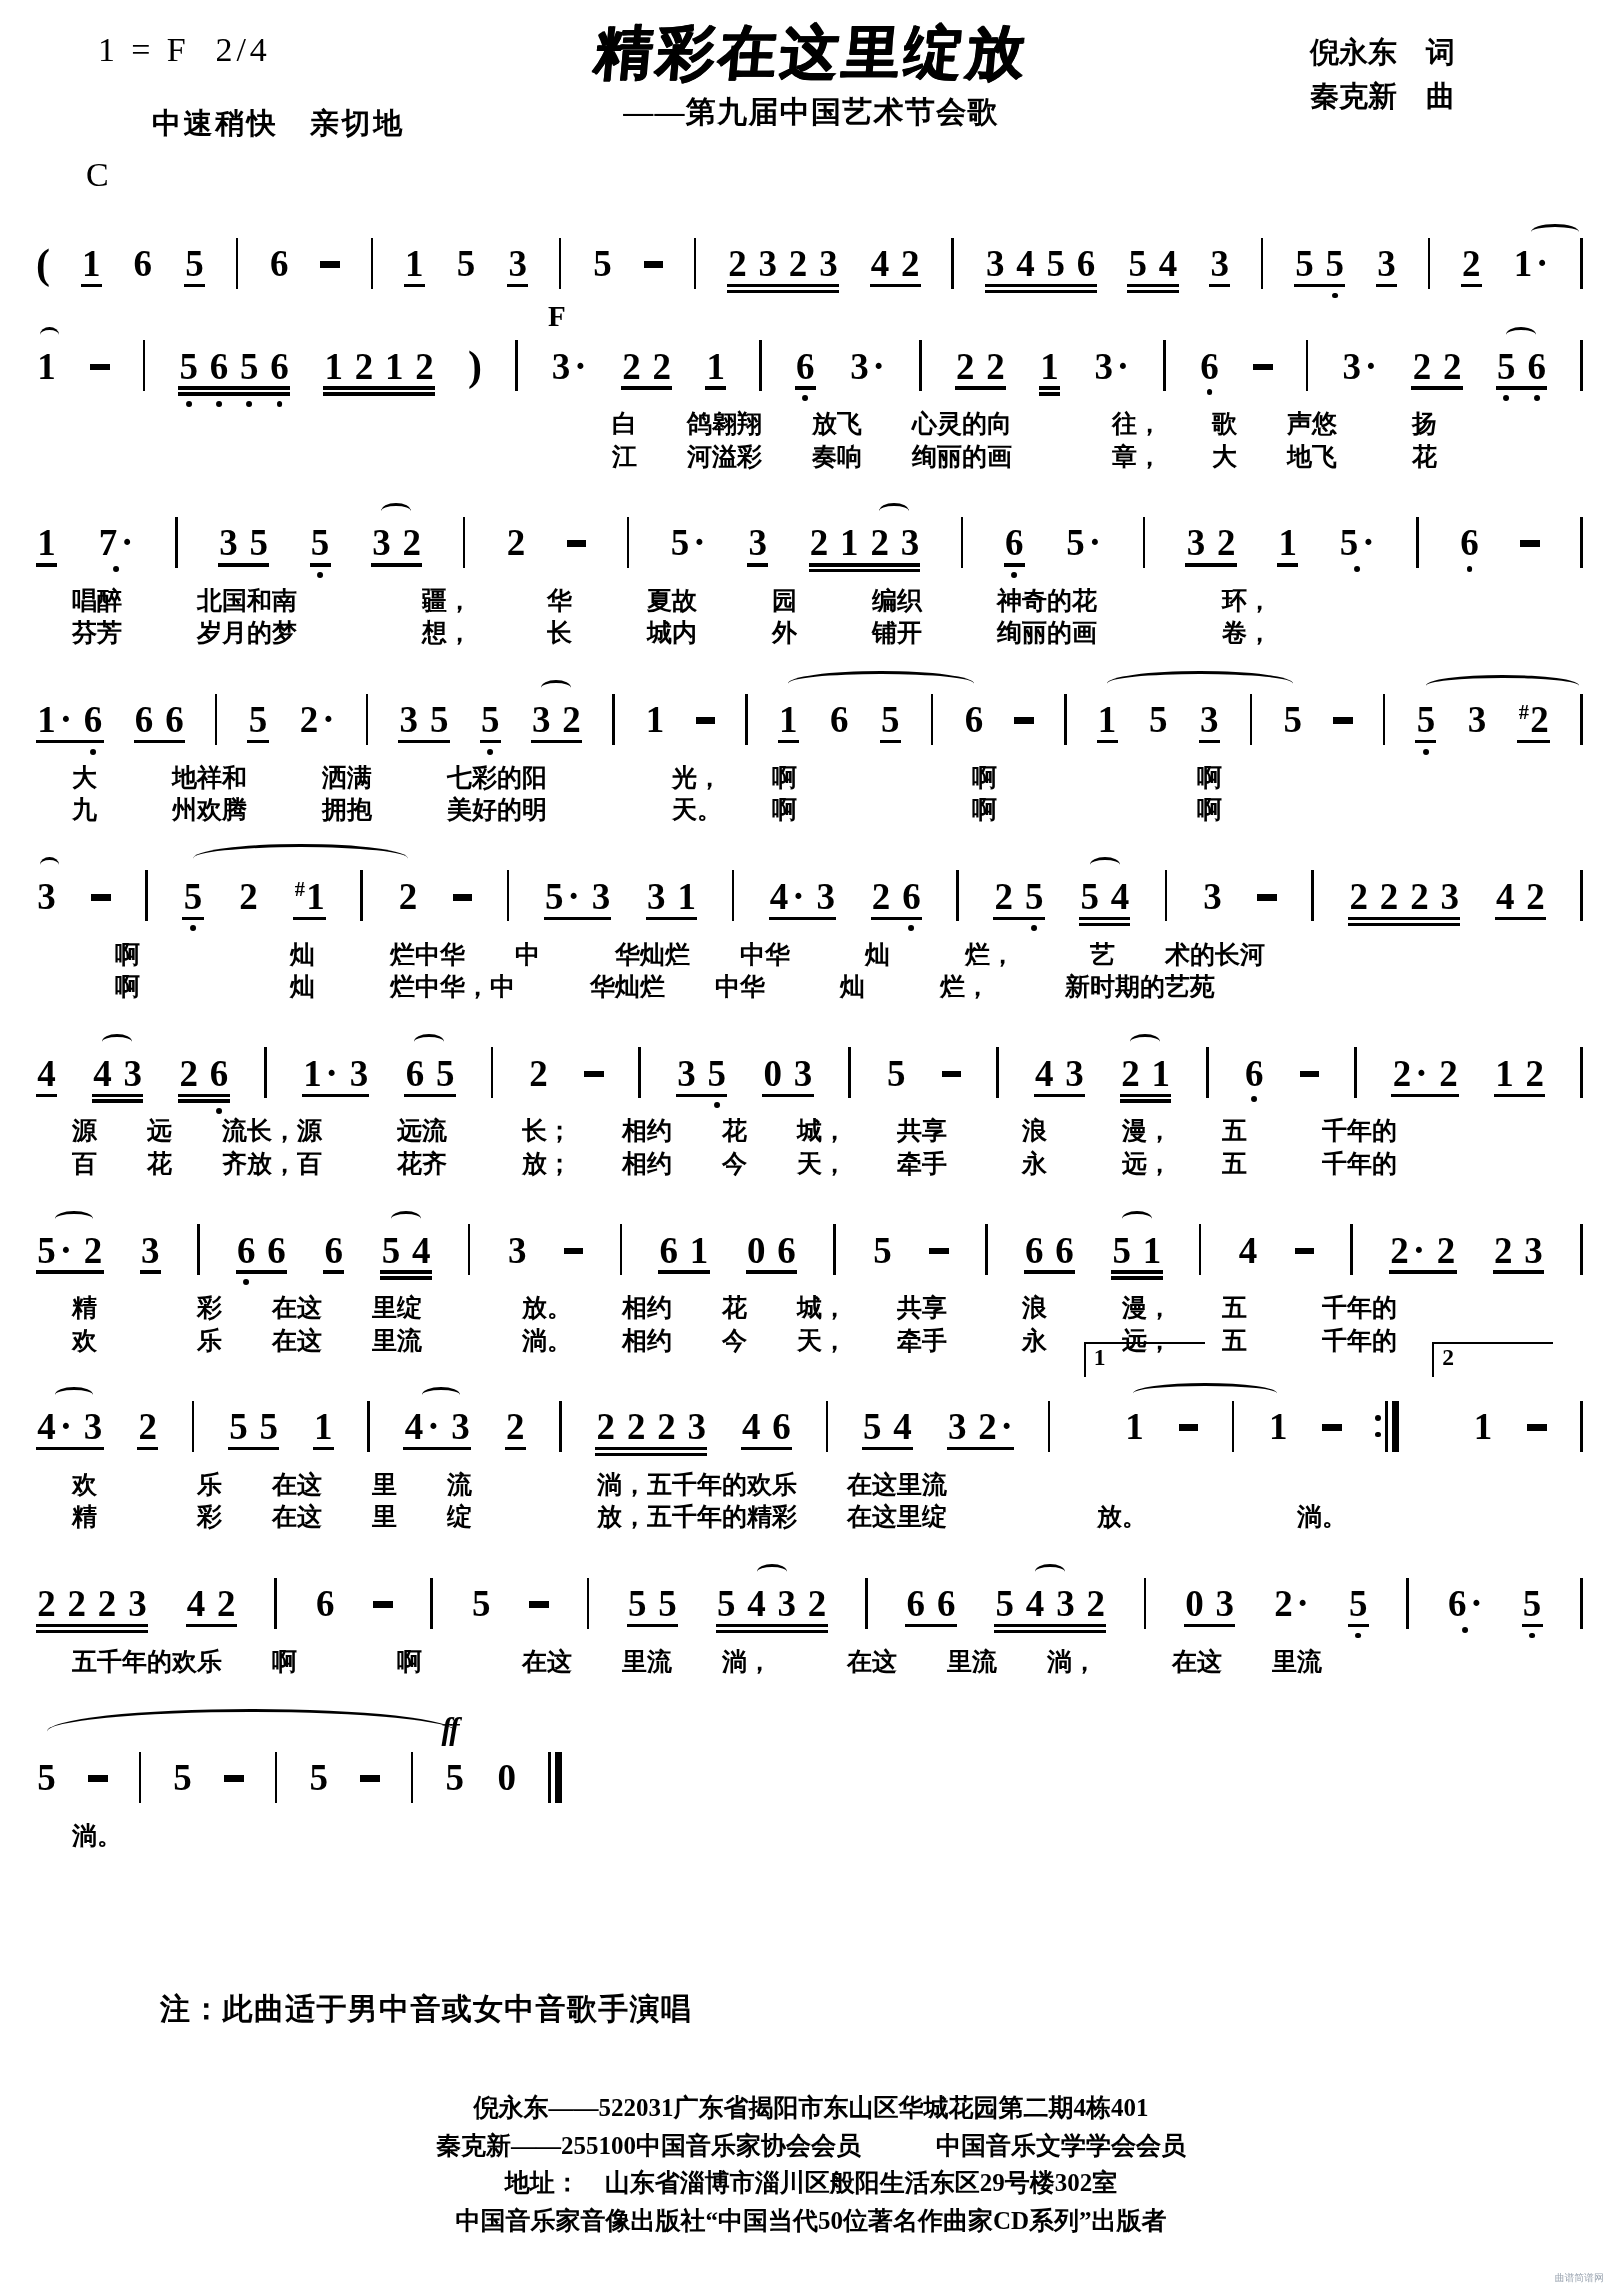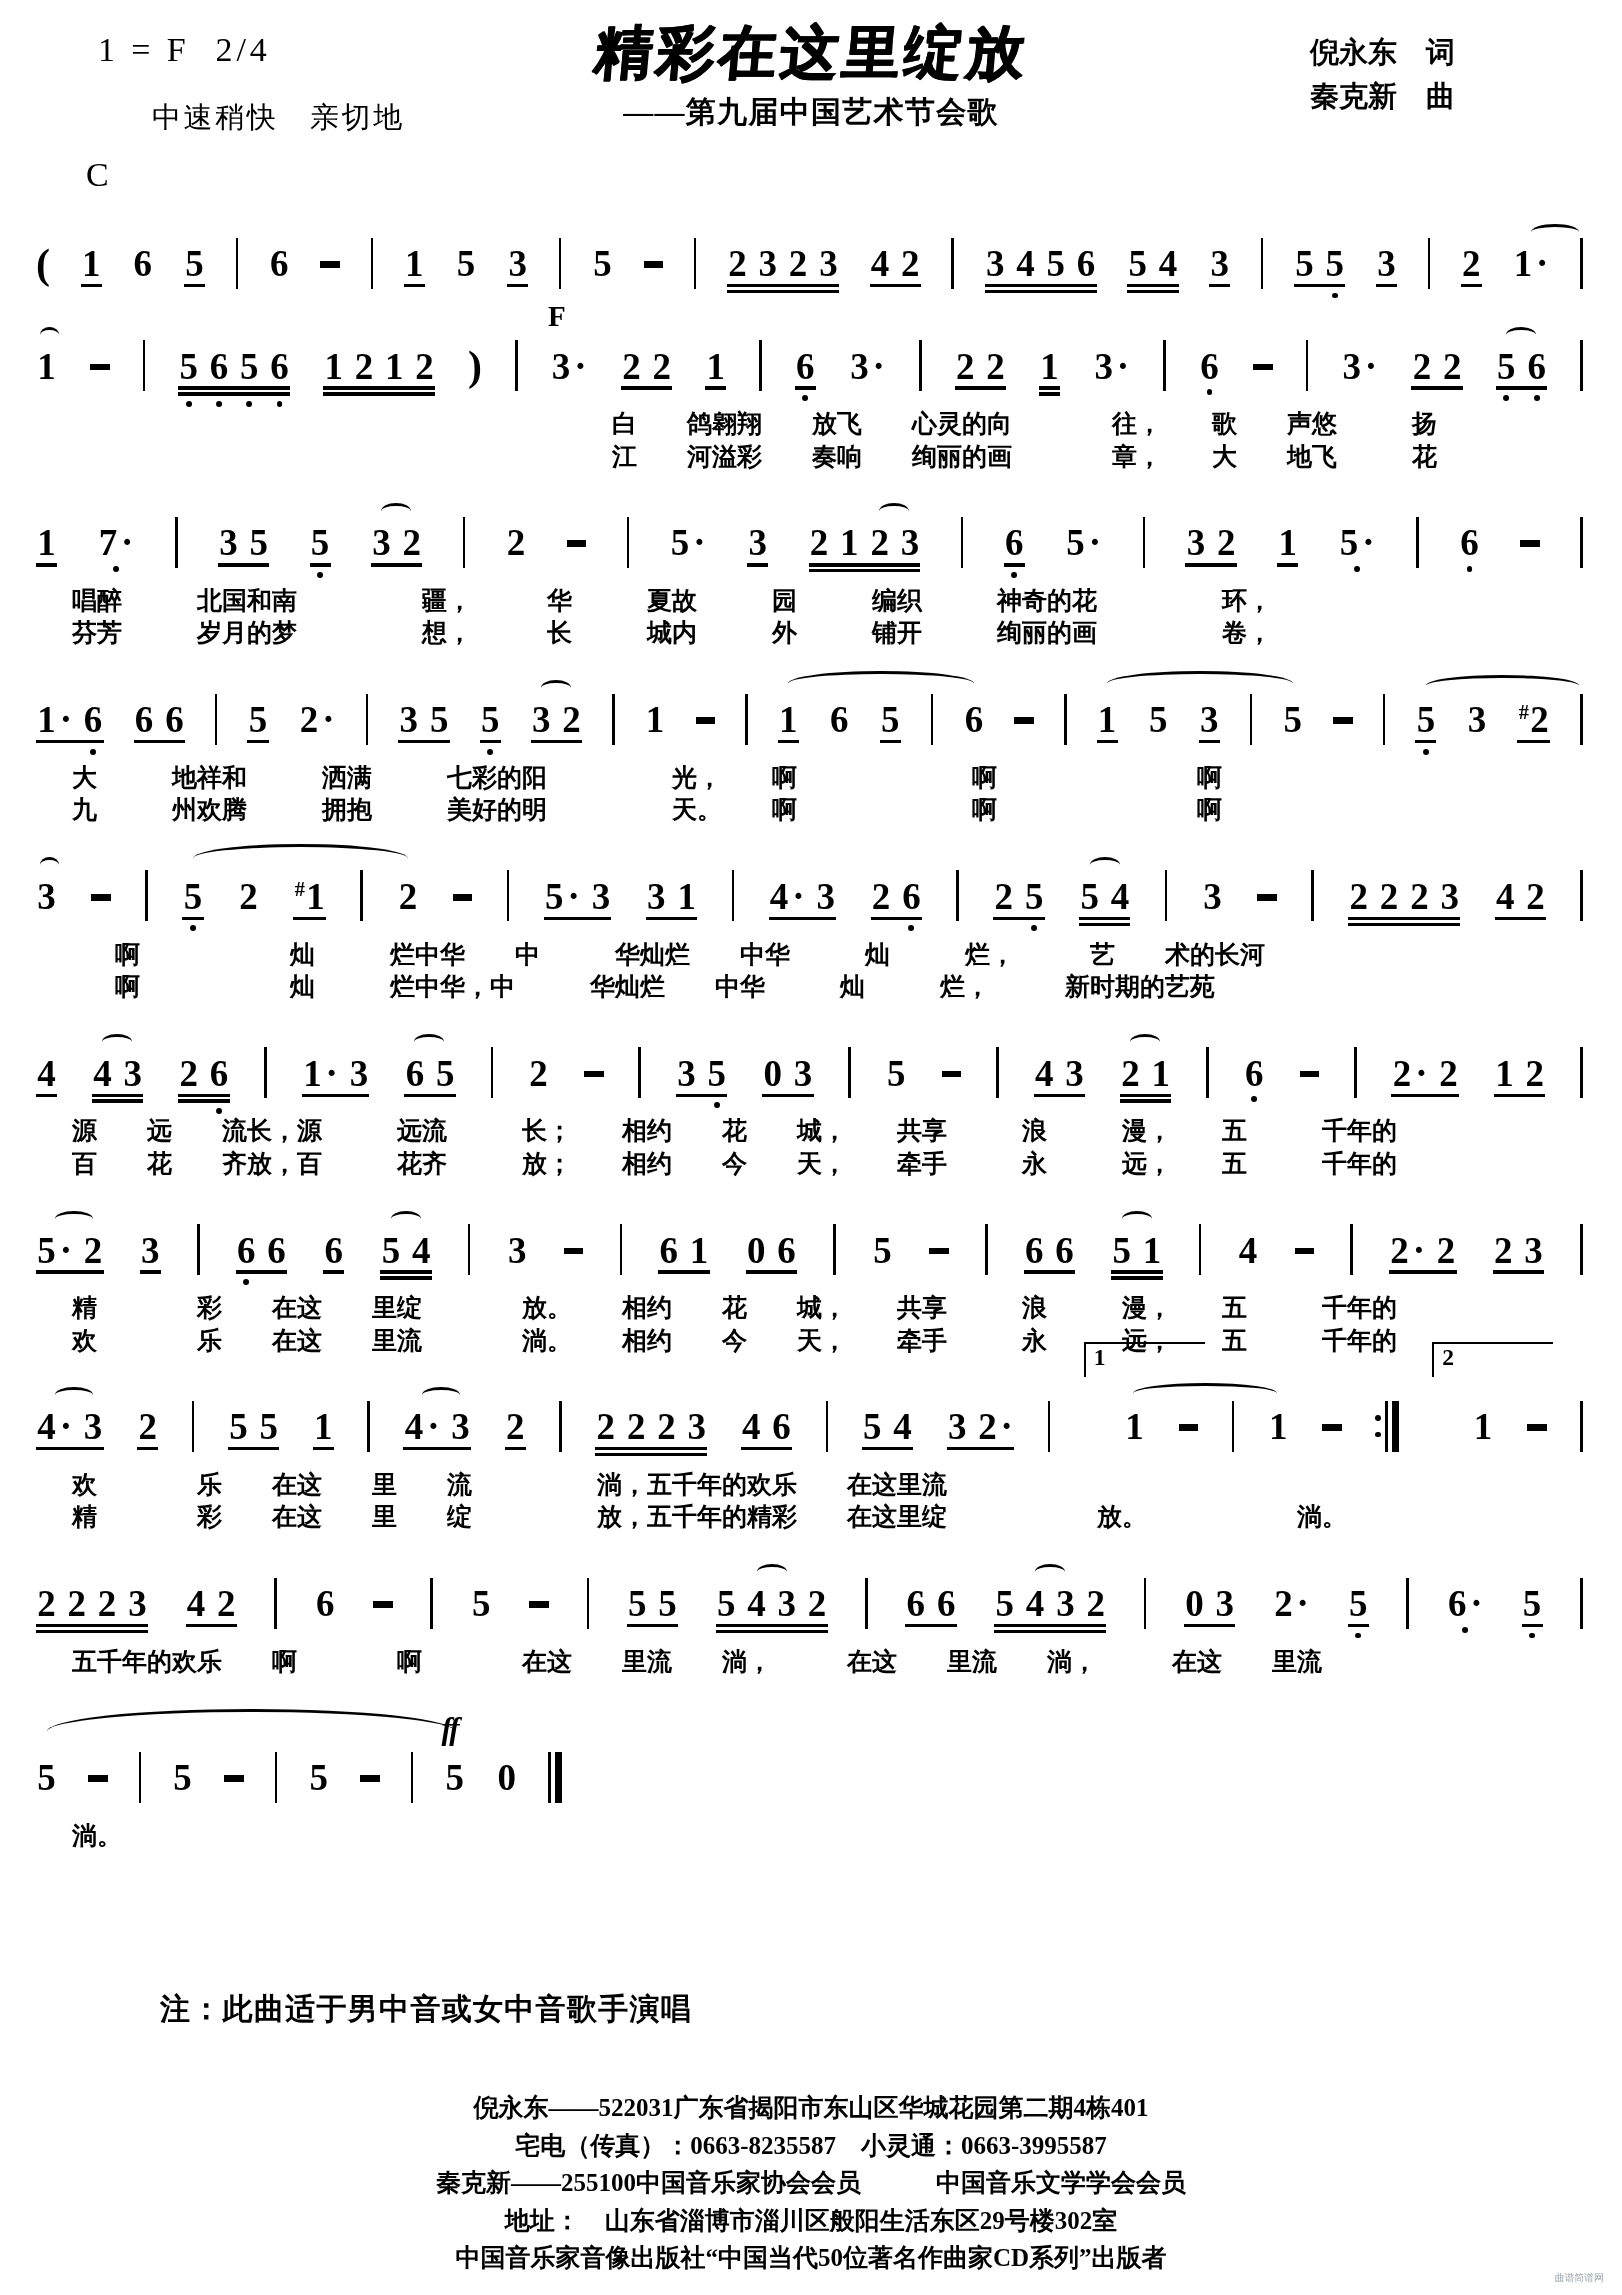--- a/index.html
+++ b/index.html
@@ -5,21 +5,21 @@
   html,body{margin:0;padding:0;}
   body{
     width:1622px;height:2295px;background:#ffffff;color:#000;
     font-family:"Liberation Serif","DejaVu Serif",serif;
     position:relative;overflow:hidden;
   }
   
   .header{position:relative;height:203px;}
   .keysig{position:absolute;left:98px;top:31px;font-size:34px;letter-spacing:3.9px;}
   .meter{margin-left:26px;}
-  .tempo{position:absolute;left:152px;top:98px;font-size:29px;font-weight:400;letter-spacing:2.6px;}
+  .tempo{position:absolute;left:152px;top:104px;font-size:29px;font-weight:700;letter-spacing:2.6px;}
   .chordC{position:absolute;left:86px;top:156px;font-size:34px;}
   .title{position:absolute;left:0;right:0;top:14.4px;text-align:center;font-size:58px;font-weight:900;
          transform:skewX(-5deg);letter-spacing:3.9px;
          text-shadow:1.3px 0 0 #000,0 1.3px 0 #000,0.7px 0.7px 0 #000;}
   .subtitle{position:absolute;left:0;right:0;top:92px;text-align:center;font-size:30px;font-weight:700;letter-spacing:1.3px;}
   .credits{position:absolute;right:167px;top:31px;font-size:29px;line-height:1.5;font-weight:600;}
   
   .score{padding:0 39px 0 36px;}
   .system{margin-bottom:9.2px;}
   .notes{
@@ -685,21 +685,20 @@
         <div class="slur" style="left: 10.5px; width: 408px; height: 42px; top: -7.9px;"></div>
       </div>
       <div class="lyr" style="padding-left: 36px;">淌。</div>
     </div>
   </div>
 
 <div class="footnote">注：此曲适于男中音或女中音歌手演唱</div>
 
 <div class="contact">
   <div>倪永东——522031广东省揭阳市东山区华城花园第二期4栋401</div>
-  <div>宅电（传真）：0663-8235587　小灵通：0663-3995587</div>
   <div>秦克新——255100中国音乐家协会会员　　　中国音乐文学学会会员</div>
   <div>地址：　山东省淄博市淄川区般阳生活东区29号楼302室</div>
   <div>中国音乐家音像出版社“中国当代50位著名作曲家CD系列”出版者</div>
 
 </div>
 
 <div class="watermark">曲谱简谱网</div>
 
 
 </body></html>

